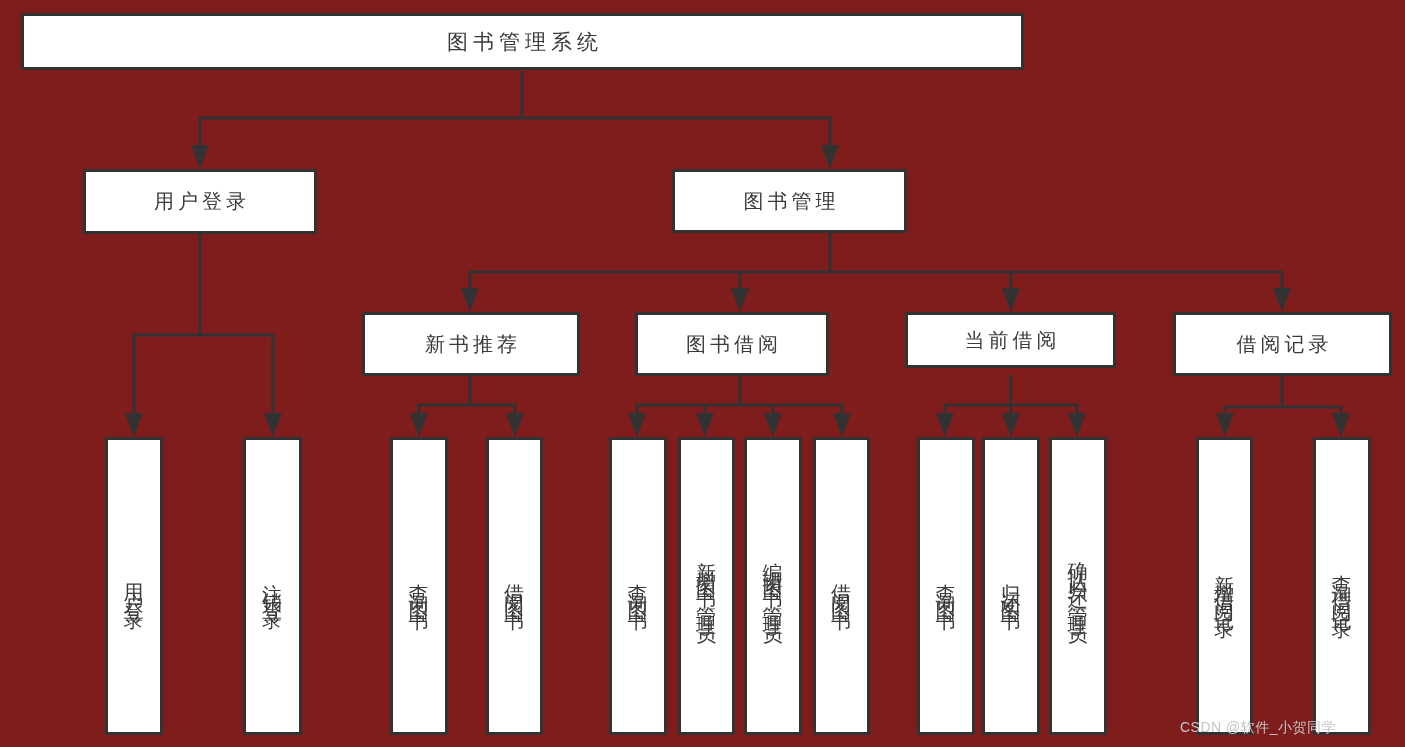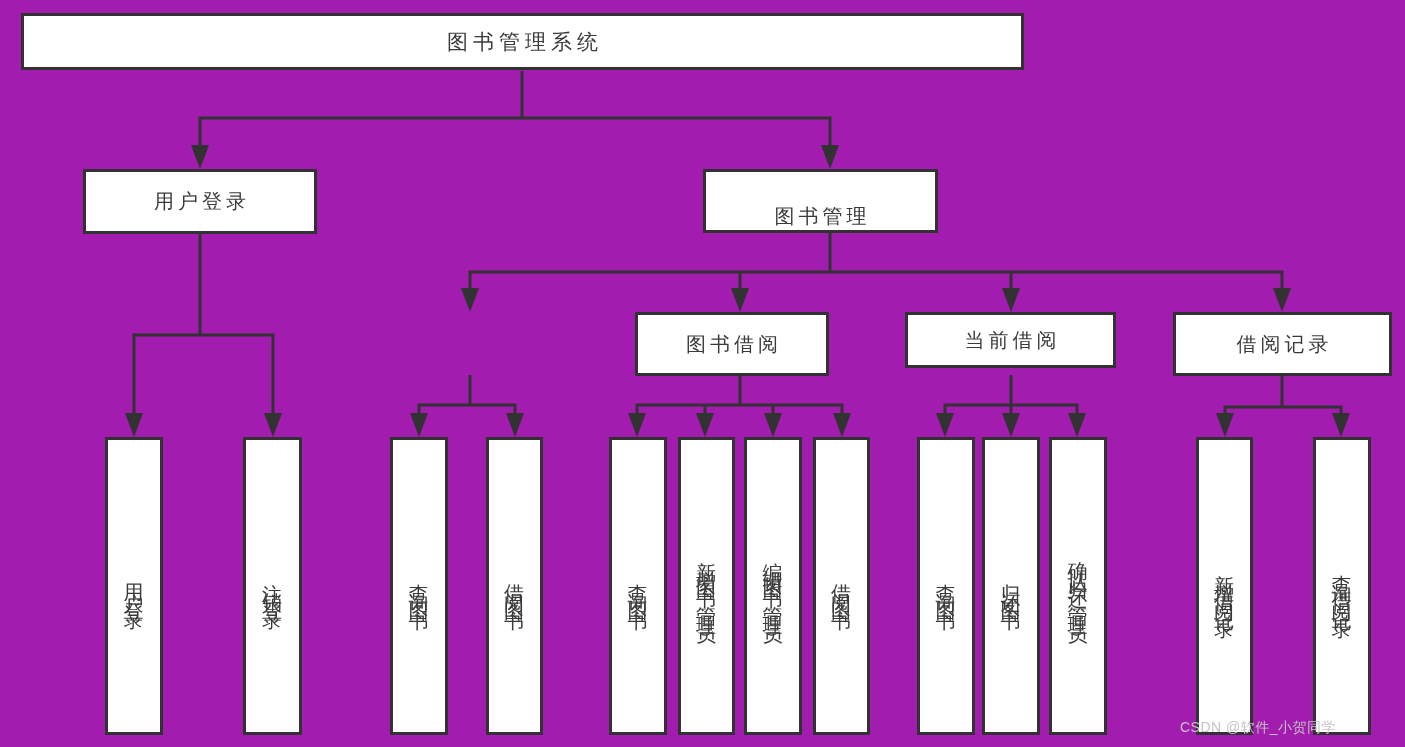--- a/index.html
+++ b/index.html
@@ -9,21 +9,21 @@
     --text: #3a3a3a;
     --watermark: #c5c5c5;
   }
   * { margin: 0; padding: 0; box-sizing: border-box; }
   html, body { background: #ffffff; }
   body { font-family: "Liberation Sans", "DejaVu Sans", sans-serif; }
   .stage {
     position: relative;
     width: 1405px;
     height: 747px;
-    background: #a21caf;
+    background: #7f1d1d;
     overflow: hidden;
   }
   .connectors {
     position: absolute;
     left: 0; top: 0;
     width: 1405px; height: 747px;
     z-index: 1;
   }
   .connectors path, .connectors polyline {
     fill: none;
@@ -54,21 +54,21 @@
     text-orientation: mixed;
     font-size: 20px;
     letter-spacing: 9px;
     text-indent: 0;
     line-height: 1.1;
     white-space: nowrap;
   }
   
   .n-root { left: 21px;  top: 13px;  width: 1003px; height: 57px; }
   .n-b0   { left: 83px;  top: 169px; width: 234px;  height: 65px; }
-  .n-b1   { left: 703px; top: 169px; width: 235px;  height: 64px; align-items: flex-end; }
+  .n-b1   { left: 672px; top: 169px; width: 235px;  height: 64px; }
   .n-l30  { left: 362px; top: 312px; width: 218px;  height: 64px; }
   .n-l31  { left: 635px; top: 312px; width: 194px;  height: 64px; }
   .n-l32  { left: 905px; top: 312px; width: 211px;  height: 56px; }
   .n-l33  { left: 1173px;top: 312px; width: 219px;  height: 64px; justify-content: center; }
   .leaf   { top: 437px; height: 298px; }
   .n-a1 { left: 105px;  width: 58px; }
   .n-a2 { left: 243px;  width: 59px; }
   .n-c1 { left: 390px;  width: 58px; }
   .n-c2 { left: 486px;  width: 57px; }
   .n-d1 { left: 609px;  width: 58px; }
@@ -155,20 +155,23 @@
     <span class="label">图书管理系统</span>
   </div>
 
   <div class="node n-b0">
     <span class="label">用户登录</span>
   </div>
   <div class="node n-b1">
     <span class="label">图书管理</span>
   </div>
 
+  <div class="node n-l30">
+    <span class="label">新书推荐</span>
+  </div>
   <div class="node n-l31">
     <span class="label">图书借阅</span>
   </div>
   <div class="node n-l32">
     <span class="label">当前借阅</span>
   </div>
   <div class="node n-l33">
     <span class="label">借阅记录</span>
   </div>
 

